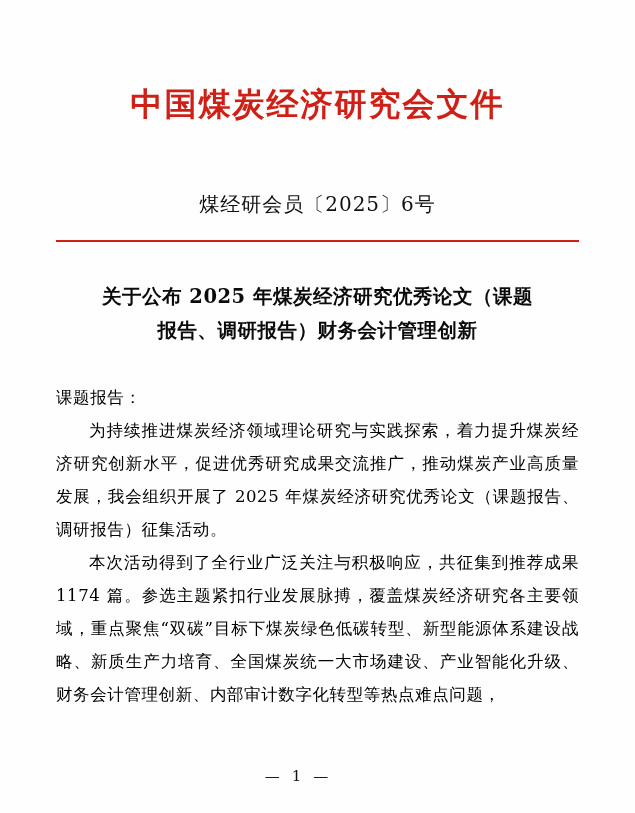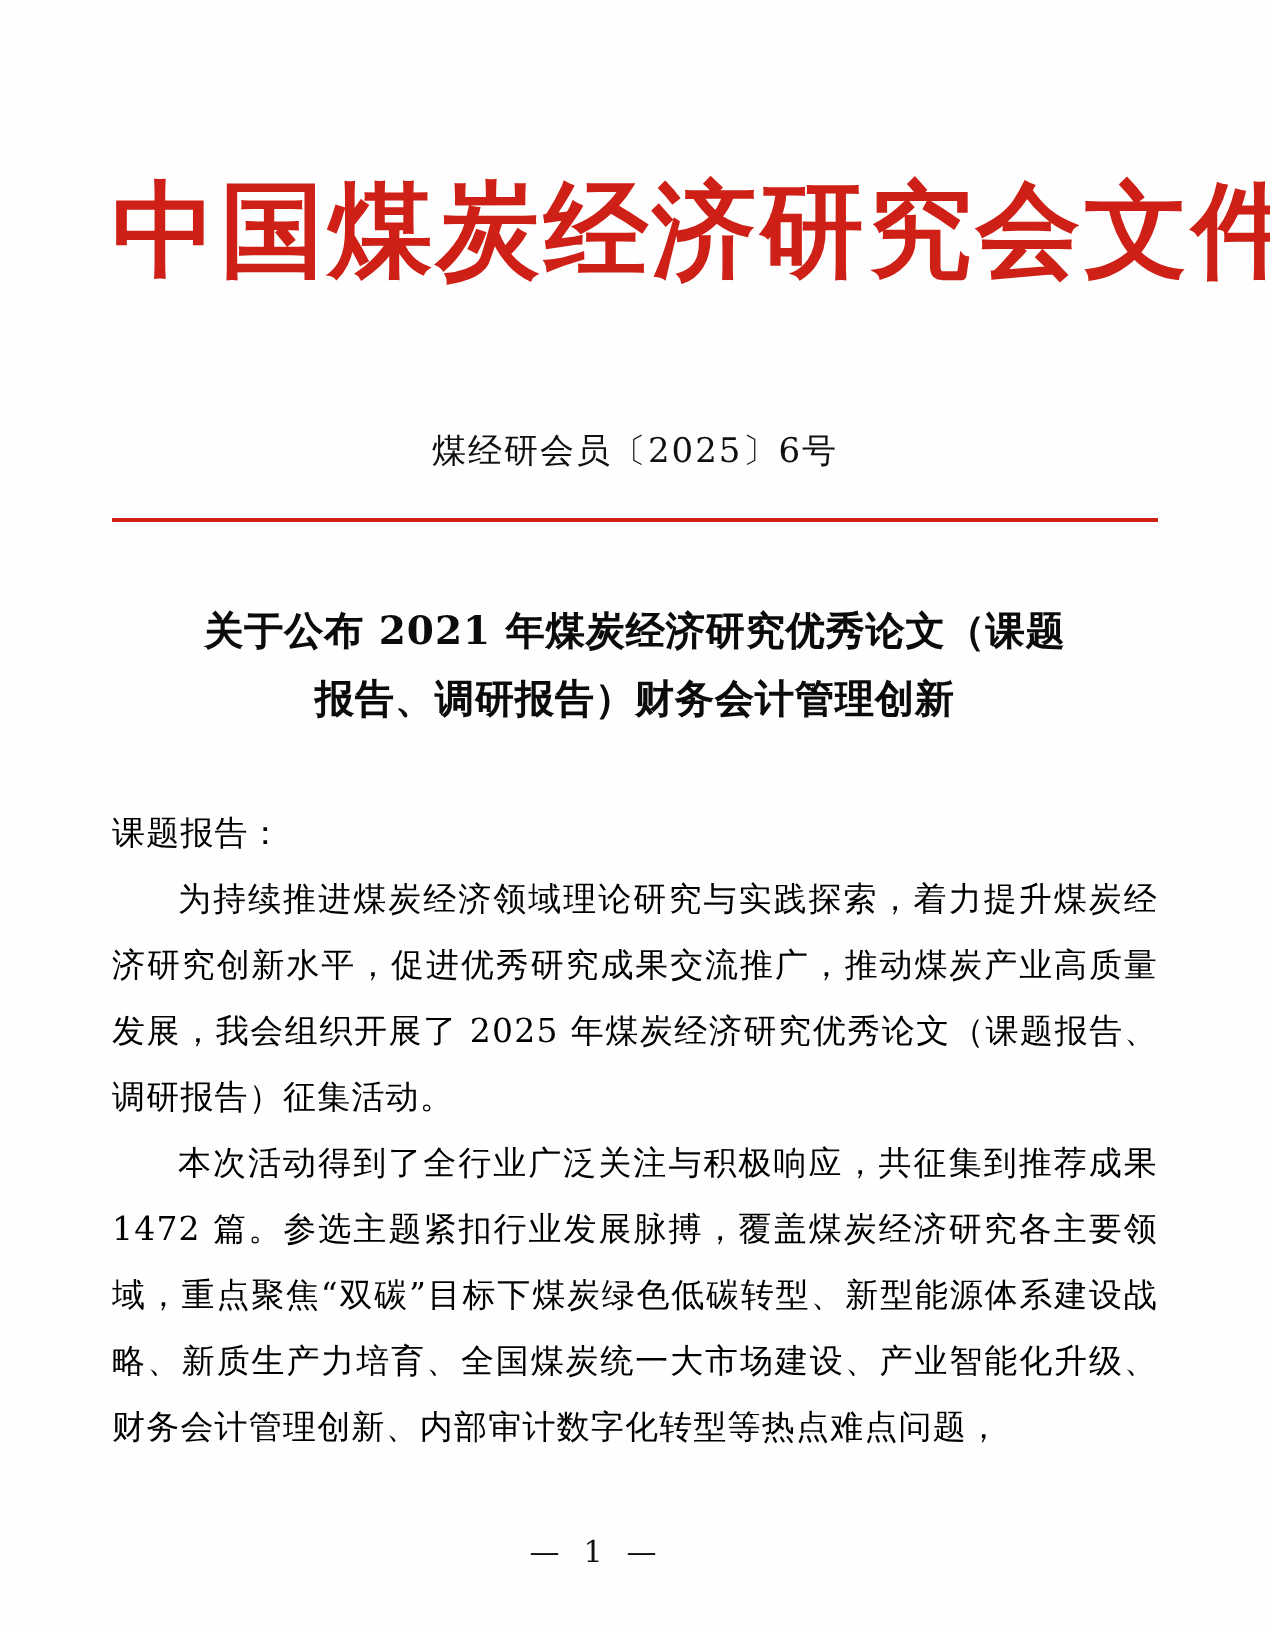--- a/index.html
+++ b/index.html
@@ -23,29 +23,29 @@
     padding: 0 56px;
   }
   .doc-header {
     text-align: center;
     padding-top: 86px;
   }
   .doc-title {
     color: #cf2017;
     font-family: "DejaVu Serif", "Liberation Serif", serif;
     font-weight: bold;
-    font-size: 52px;
+    font-size: 32px;
     letter-spacing: 2px;
     line-height: 1.15;
     white-space: nowrap;
   }
   .doc-number {
     margin-top: 68px;
     text-align: center;
-    font-size: 17px;
+    font-size: 20px;
     letter-spacing: 1px;
     color: #111;
   }
   .red-rule {
     margin-top: 22px;
     height: 2.2px;
     background: #cf2017;
     width: 100%;
   }
   .subject {
@@ -96,27 +96,27 @@
 
   <div class="doc-header">
     <div class="doc-title">中国煤炭经济研究会文件</div>
   </div>
 
   <div class="doc-number">煤经研会员〔2025〕6号</div>
 
   <div class="red-rule"></div>
 
   <div class="subject">
-    <span class="line">关于公布 2021 年煤炭经济研究优秀论文（课题</span>
+    <span class="line">关于公布 2025 年煤炭经济研究优秀论文（课题</span>
     <span class="line">报告、调研报告）财务会计管理创新</span>
   </div>
 
   <div class="salutation">课题报告：</div>
 
   <div class="body-para">为持续推进煤炭经济领域理论研究与实践探索，着力提升煤炭经济研究创新水平，促进优秀研究成果交流推广，推动煤炭产业高质量发展，我会组织开展了 2025 年煤炭经济研究优秀论文（课题报告、调研报告）征集活动。</div>
 
-  <div class="body-para">本次活动得到了全行业广泛关注与积极响应，共征集到推荐成果 1472 篇。参选主题紧扣行业发展脉搏，覆盖煤炭经济研究各主要领域，重点聚焦“双碳”目标下煤炭绿色低碳转型、新型能源体系建设战略、新质生产力培育、全国煤炭统一大市场建设、产业智能化升级、财务会计管理创新、内部审计数字化转型等热点难点问题，</div>
+  <div class="body-para">本次活动得到了全行业广泛关注与积极响应，共征集到推荐成果 1174 篇。参选主题紧扣行业发展脉搏，覆盖煤炭经济研究各主要领域，重点聚焦“双碳”目标下煤炭绿色低碳转型、新型能源体系建设战略、新质生产力培育、全国煤炭统一大市场建设、产业智能化升级、财务会计管理创新、内部审计数字化转型等热点难点问题，</div>
 
   <div class="page-number">
     <span>—</span><span class="num">1</span><span>—</span>
   </div>
 
 </div>
 
 </body></html>

